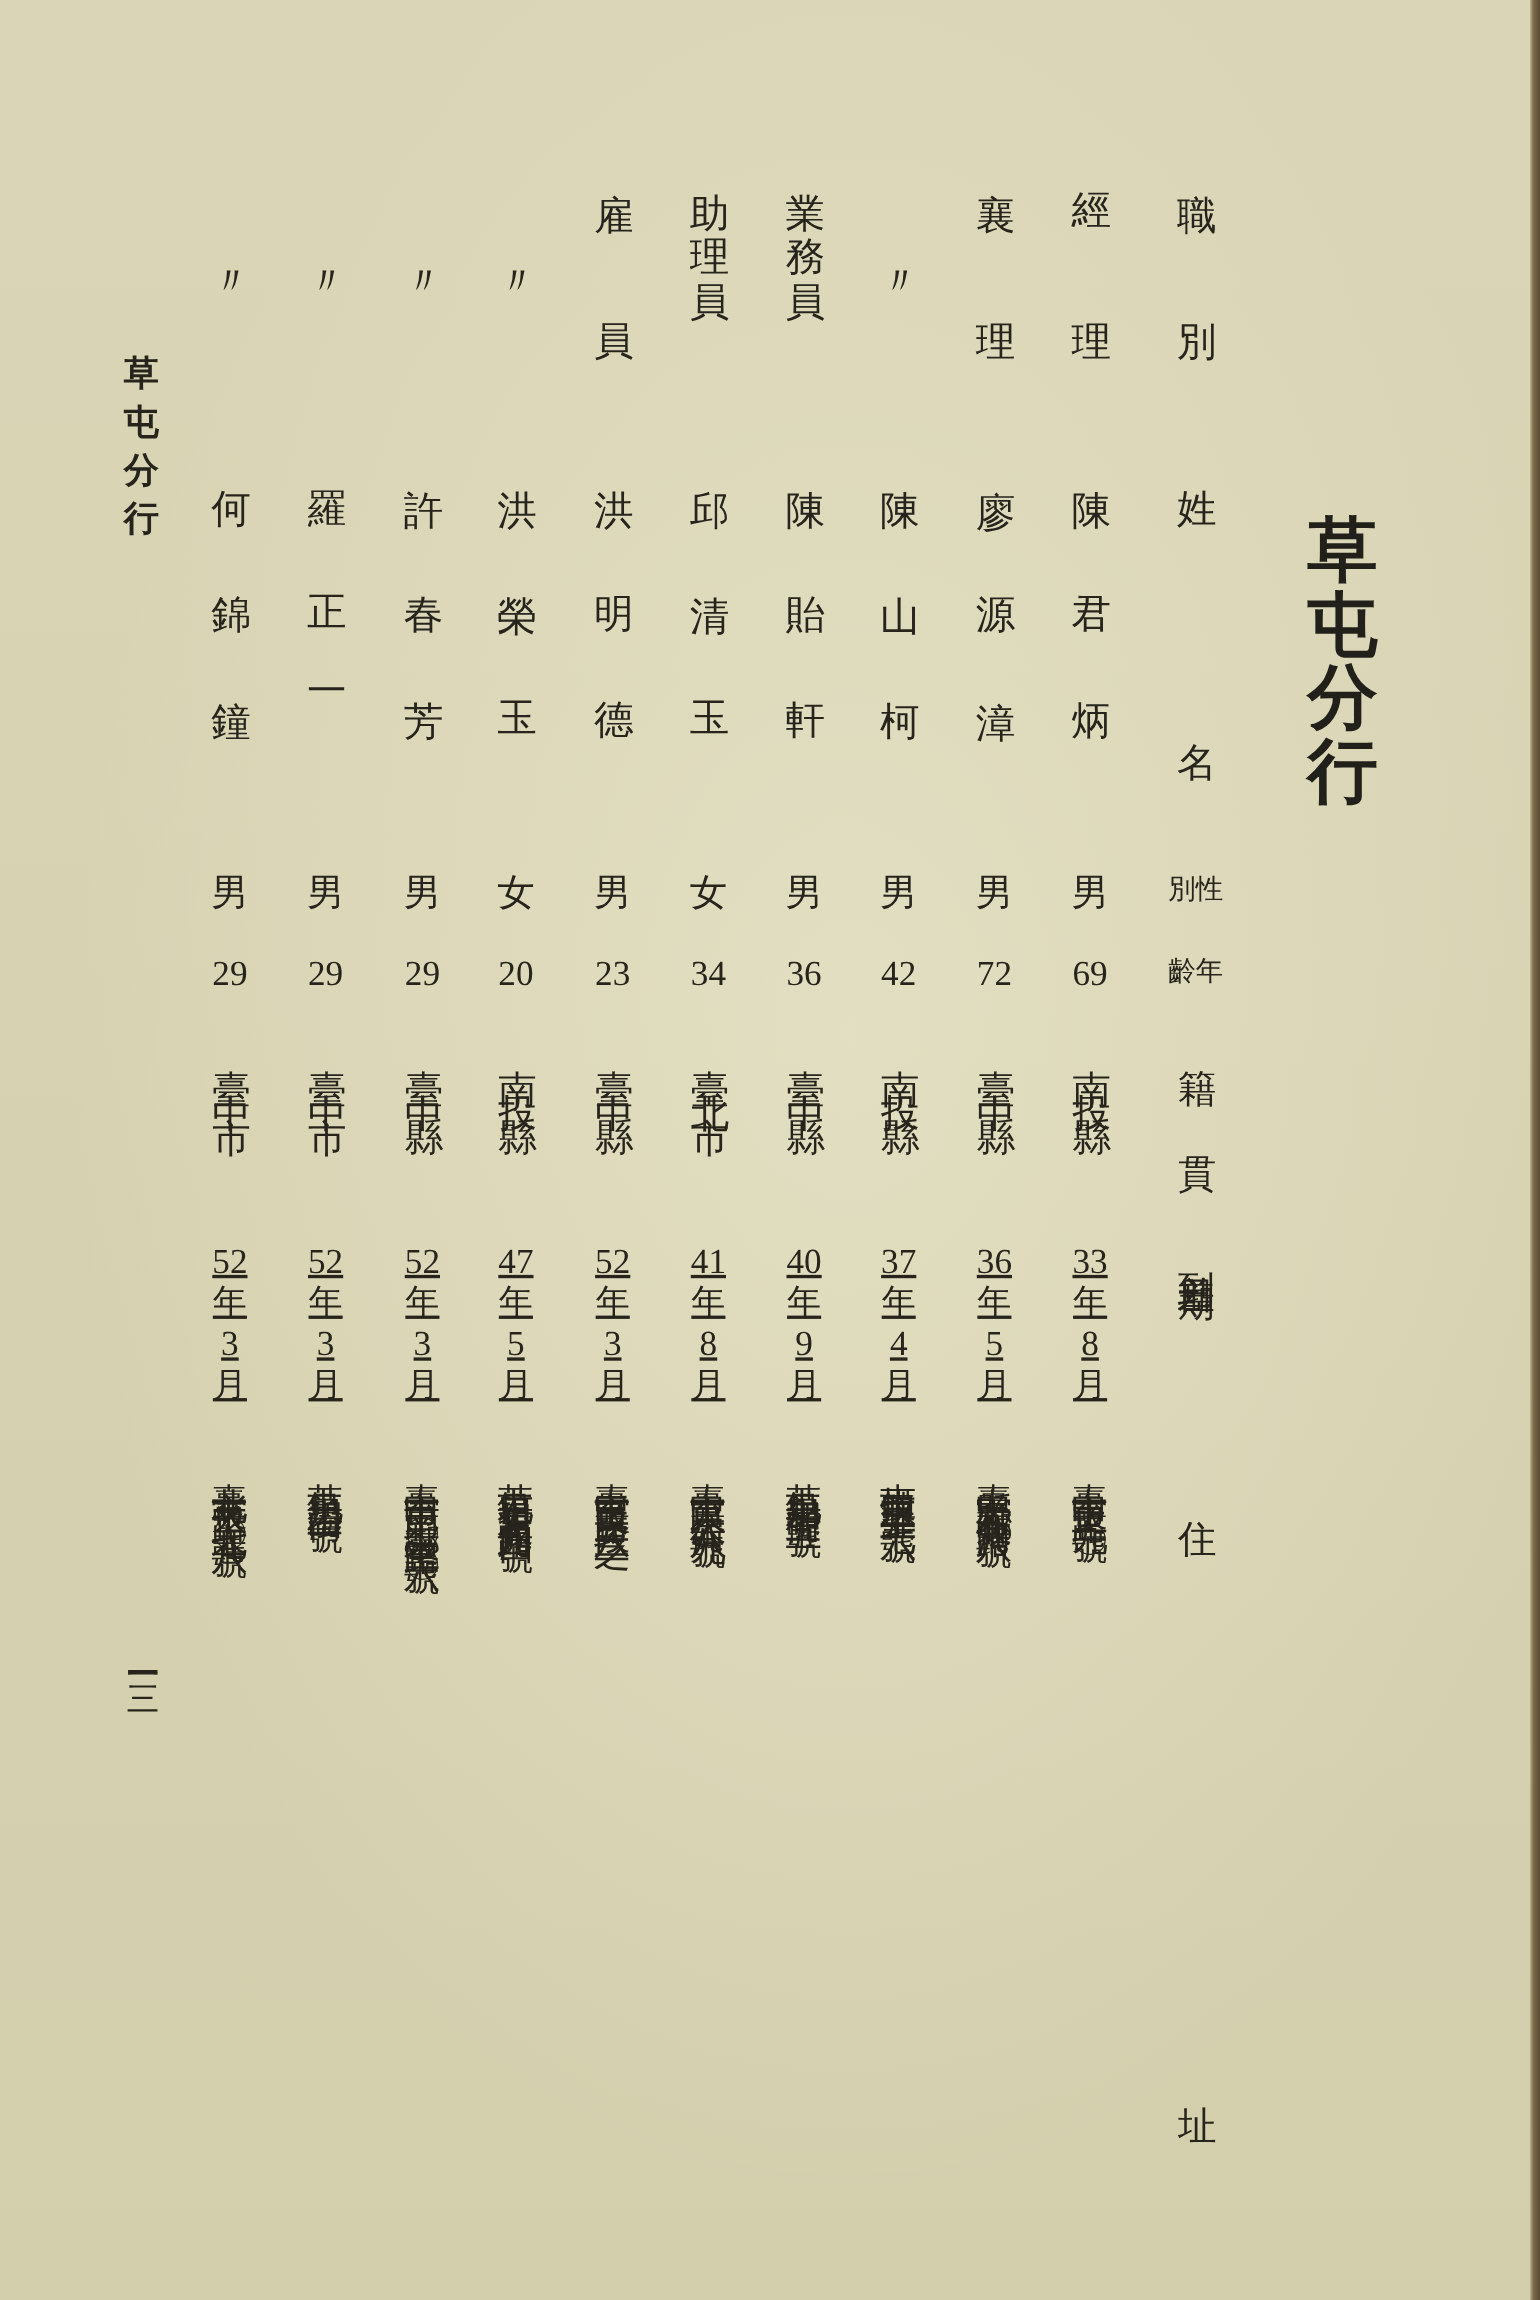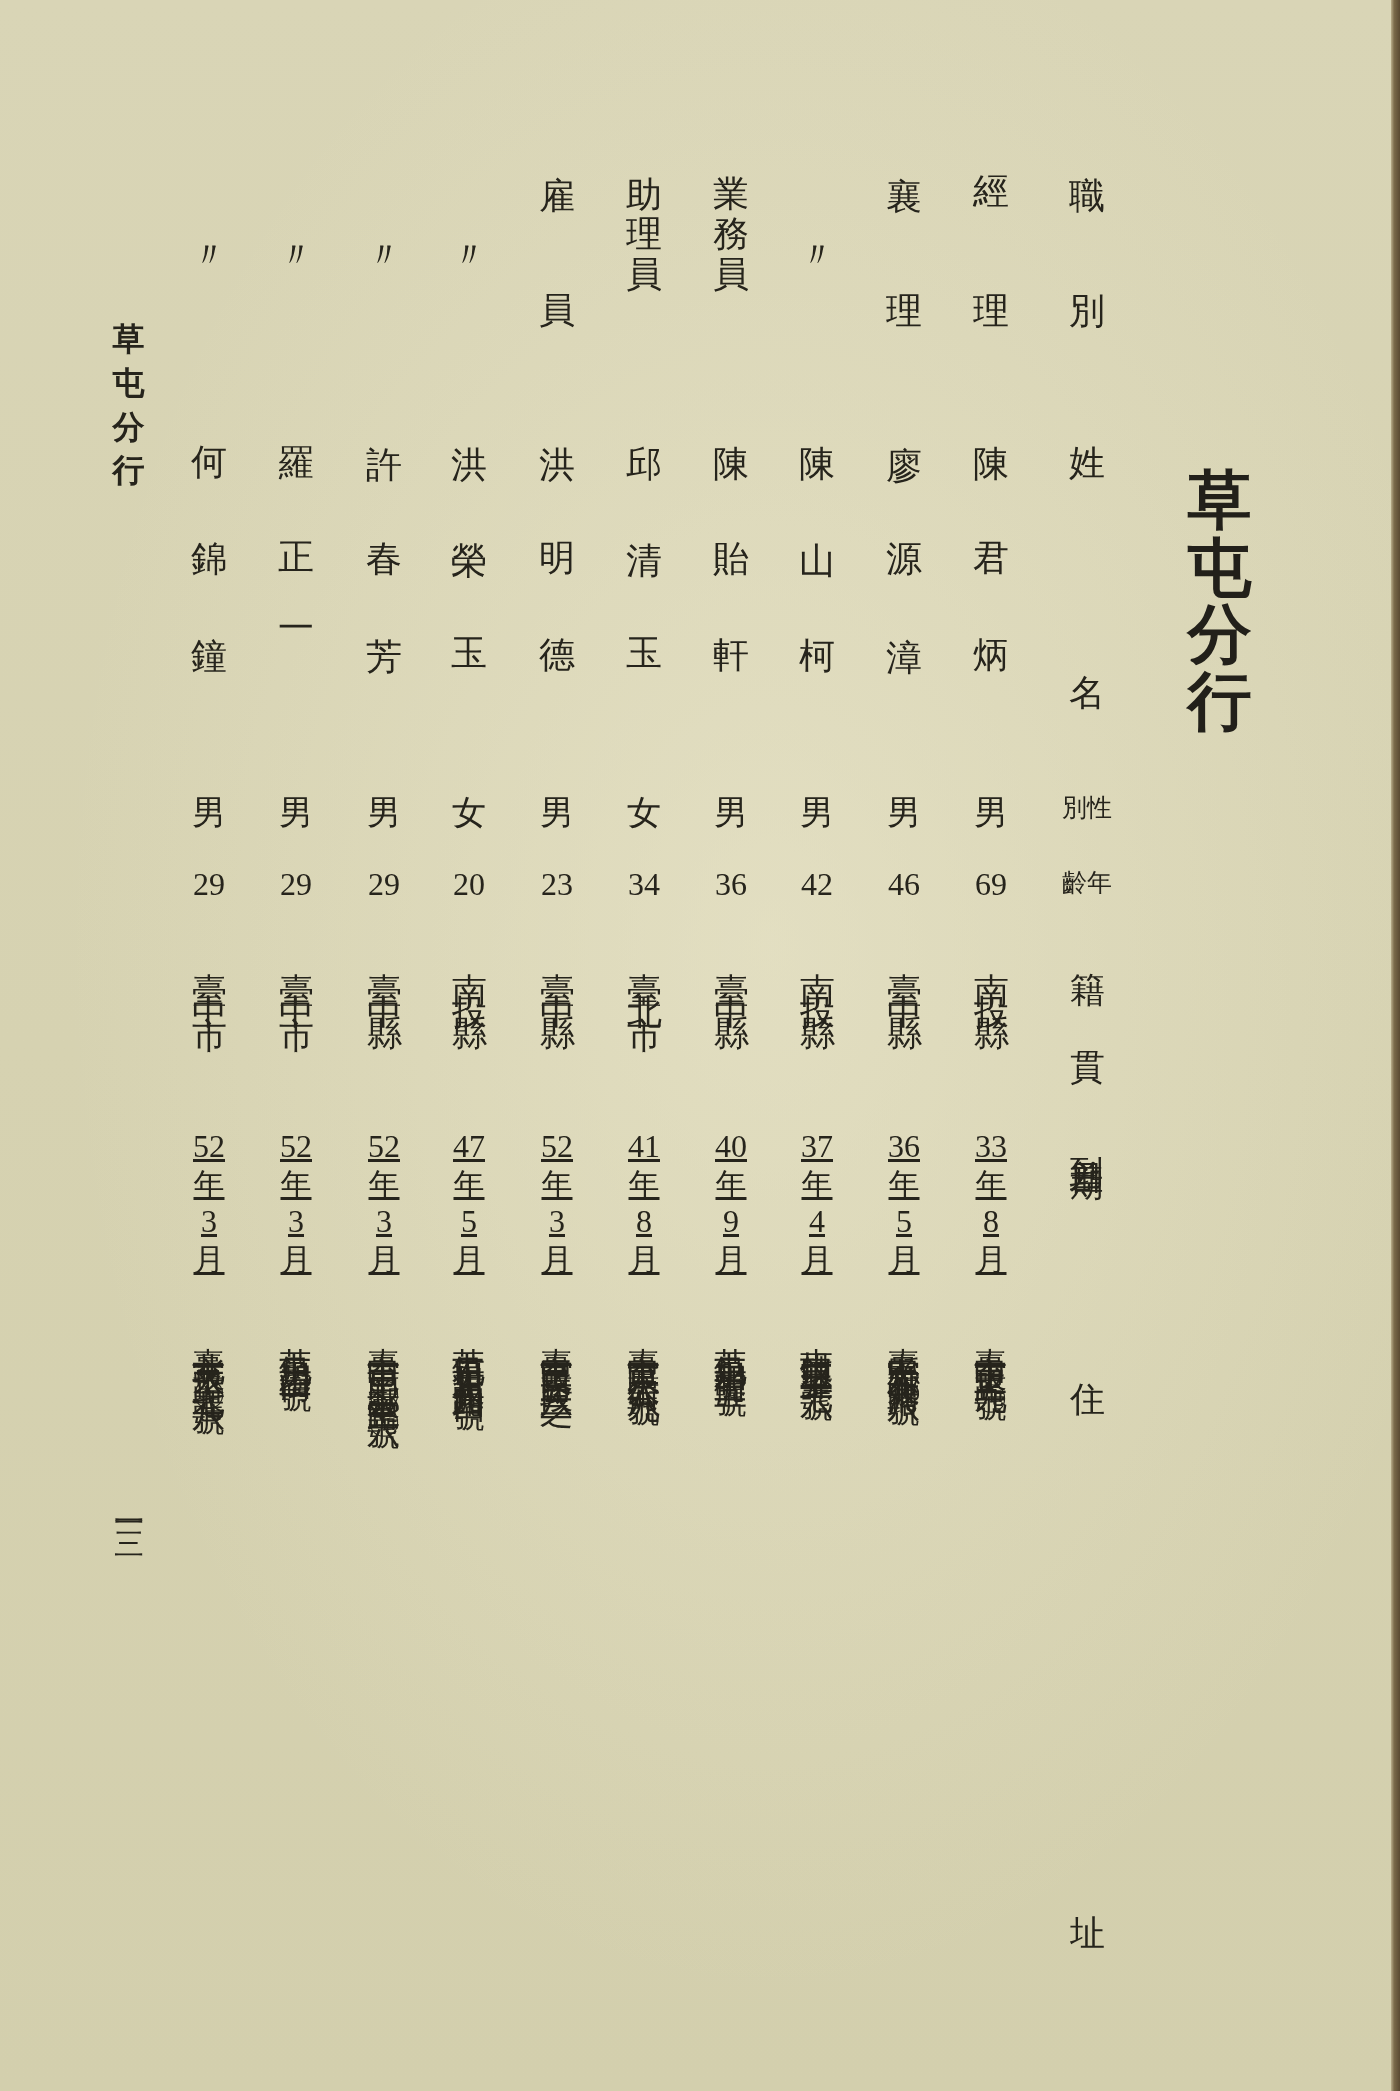--- a/index.html
+++ b/index.html
@@ -86,21 +86,21 @@
     <span class="dnum">8</span>
     <span class="dunit">月</span>
   </div>
   <div class="v f-addr">臺中市中正路三九〇號</div>
 </div>
 
 <div class="col" style="left:864px">
   <div class="v f-pos pos2">襄理</div>
   <div class="v f-name">廖源漳</div>
   <div class="h f-gender">男</div>
-  <div class="h f-age">46</div>
+  <div class="h f-age">72</div>
   <div class="v f-native">臺中縣</div>
   <div class="f-date">
     <span class="dnum">36</span>
     <span class="dunit">年</span>
     <span class="dnum">5</span>
     <span class="dunit">月</span>
   </div>
   <div class="v f-addr">臺中縣大雅鄉中清路八號</div>
 </div>
 

